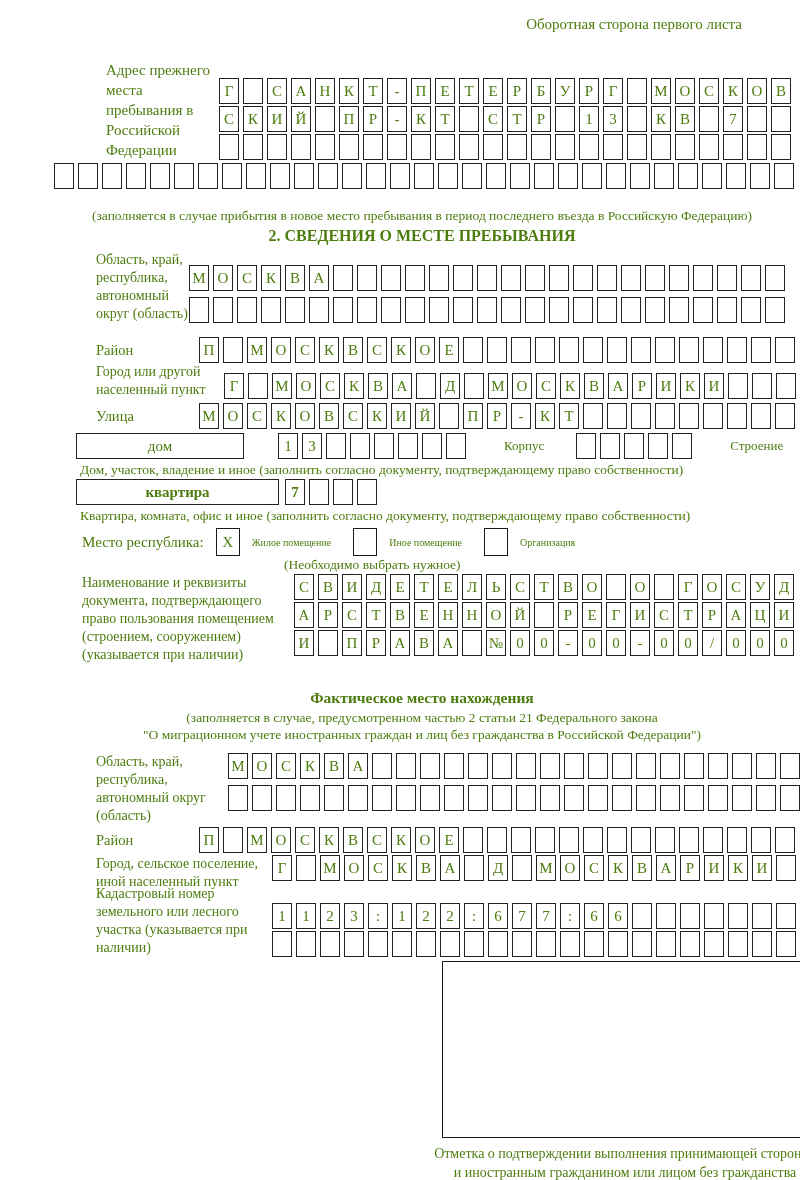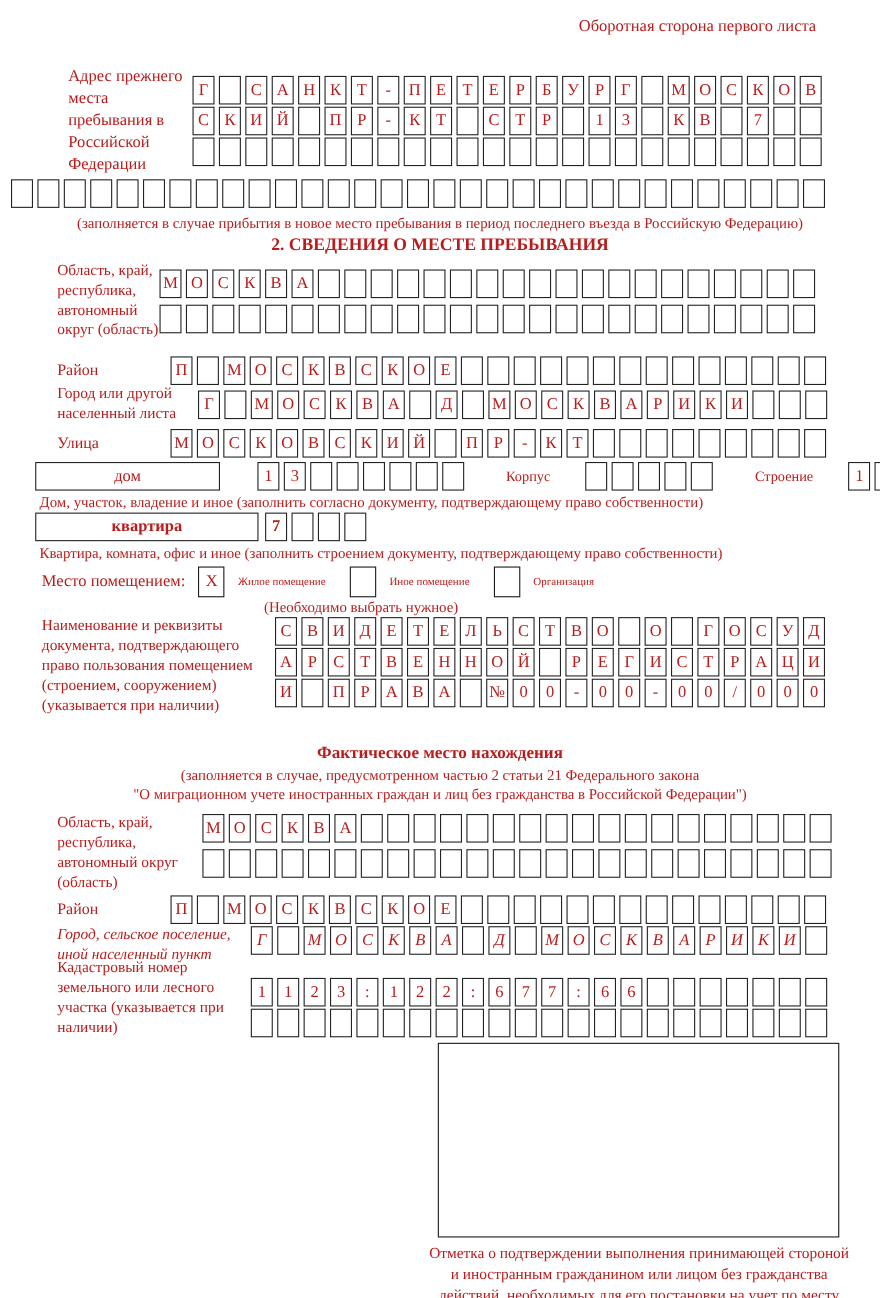--- a/index.html
+++ b/index.html
@@ -1,46 +1,46 @@
 <!DOCTYPE html>
 <html><head>
 <meta charset="utf-8">
 <style>
   * { margin:0; padding:0; box-sizing:border-box; }
   html,body { background:#ffffff; }
   .page {
     position:relative; width:800px; height:1180px; margin:0 auto;
-    background:#ffffff; color:#b91c1c;
+    background:#ffffff; color:#4d7c0f;
     font-family:"Liberation Serif","DejaVu Serif",serif;
-    padding-top:16px; overflow:hidden;
+    padding-top:16px; overflow:hidden;padding-left:44px;
   }
   .header-note { text-align:right; padding-right:58px; font-size:15px; height:18px; }
 
-  .row { display:flex; align-items:center; }
+  .row { display:flex; align-items:flex-end; }
   .field-label { flex:none; font-size:14px; line-height:18px; overflow:visible; }
   .grids { display:flex; flex-direction:column; gap:2px; }
   .grid { display:flex; gap:4px; }
   .cell {
     flex:none; width:20px; height:26px; border:1.6px solid #222222;
     display:flex; align-items:center; justify-content:center;
     font-size:15px; line-height:1; background:#ffffff;
   }
   .wide-box {
     flex:none; height:26px; border:1.6px solid #222222;
     display:flex; align-items:center; justify-content:center; font-size:15px;
   }
   .inline-label { font-size:15px; line-height:26px; }
   .small-note { font-size:13.5px; line-height:17px; }
   .centered { text-align:center; }
 
   
   .addr-row { margin-top:26px; }
   .addr-label { width:175px; padding-left:62px; font-size:15px; line-height:20px; }
   .overflow-row { margin-left:10px; margin-top:3px; }
-  .prev-note { margin-top:5px; }
+  .prev-note { margin-top:18px; }
 
   .section-title { margin-top:3px; text-align:center; font-weight:bold; font-size:16px; height:21px; }
 
   .region-row { margin-top:3px; }
   .region-label { width:145px; padding-left:52px; }
   .region-grids { gap:6px; }
   .district-row { margin-top:14px; }
   .district-label { width:155px; padding-left:52px; line-height:26px; font-size:14.5px; }
   .city-row { margin-top:0; }
   .city-label { width:180px; padding-left:52px; }
@@ -66,21 +66,21 @@
 
   .document-row { margin-top:1px; }
   .document-label { width:250px; padding-left:38px; height:82px; }
   .document-grids { gap:2px; }
 
   .fact-title { margin-top:33px; text-align:center; font-weight:bold; font-size:15.5px; height:20px; }
   .fact-note { text-align:center; }
   .fact-region-row { margin-top:10px; }
   .fact-region-label { width:184px; padding-left:52px; height:58px; }
   .fact-district-row { margin-top:16px; }
-  .fact-city-row { margin-top:2px;font-style:italic; }
+  .fact-city-row { margin-top:2px; }
   .fact-city-label { width:228px; padding-left:52px; height:26px; }
   .cadastral-row { margin-top:4px; }
   .cadastral-label { width:228px; padding-left:52px; height:72px; }
   .cadastral-grids { padding-top:16px; }
 
   .stamp-box {
     margin-top:4px; margin-left:398px; width:365px; height:177px;
     border:1.8px solid #1a1a1a; background:#ffffff;
   }
   .stamp-caption { margin-top:6px; margin-left:385px; width:392px;
@@ -298,21 +298,21 @@
         <span class="cell"></span>
         <span class="cell"></span>
         <span class="cell"></span>
         <span class="cell"></span>
         <span class="cell"></span>
         <span class="cell"></span>
       </div>
   </div>
 
   <div class="row city-row">
-    <div class="field-label city-label">Город или другой населенный листа</div>
+    <div class="field-label city-label">Город или другой населенный пункт</div>
     <div class="grid">
         <span class="cell">Г</span>
         <span class="cell"></span>
         <span class="cell">М</span>
         <span class="cell">О</span>
         <span class="cell">С</span>
         <span class="cell">К</span>
         <span class="cell">В</span>
         <span class="cell">А</span>
         <span class="cell"></span>
@@ -397,24 +397,24 @@
 
   <div class="row apartment-row">
     <div class="wide-box apartment-box">квартира</div>
     <div class="grid after-box">
         <span class="cell">7</span>
         <span class="cell"></span>
         <span class="cell"></span>
         <span class="cell"></span>
       </div>
   </div>
-  <div class="small-note under-note">Квартира, комната, офис и иное (заполнить строением документу, подтверждающему право собственности)</div>
+  <div class="small-note under-note">Квартира, комната, офис и иное (заполнить согласно документу, подтверждающему право собственности)</div>
 
   <div class="row stay-row">
-    <div class="stay-label">Место помещением:</div>
+    <div class="stay-label">Место республика:</div>
     <div class="checkbox">X</div>
     <div class="opt-label">Жилое помещение</div>
     <div class="checkbox"></div>
     <div class="opt-label">Иное помещение</div>
     <div class="checkbox"></div>
     <div class="opt-label">Организация</div>
   </div>
   <div class="small-note stay-note">(Необходимо выбрать нужное)</div>
 
   <div class="row document-row">

